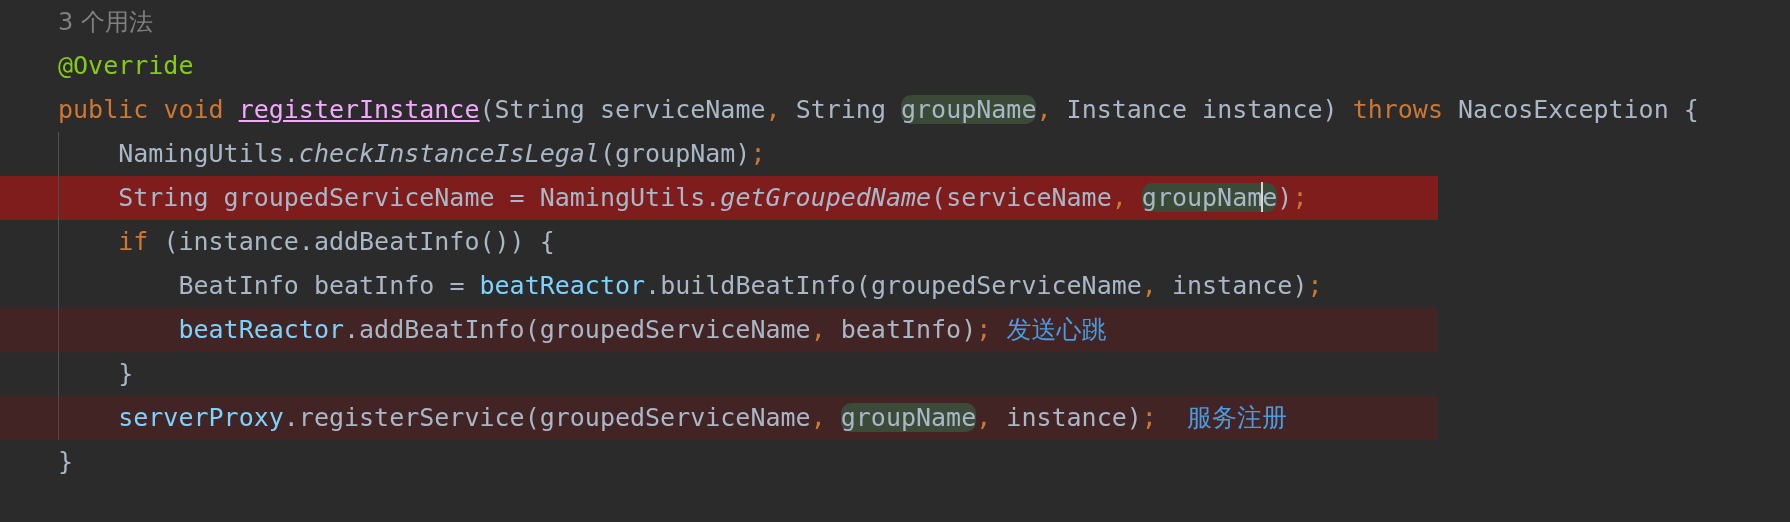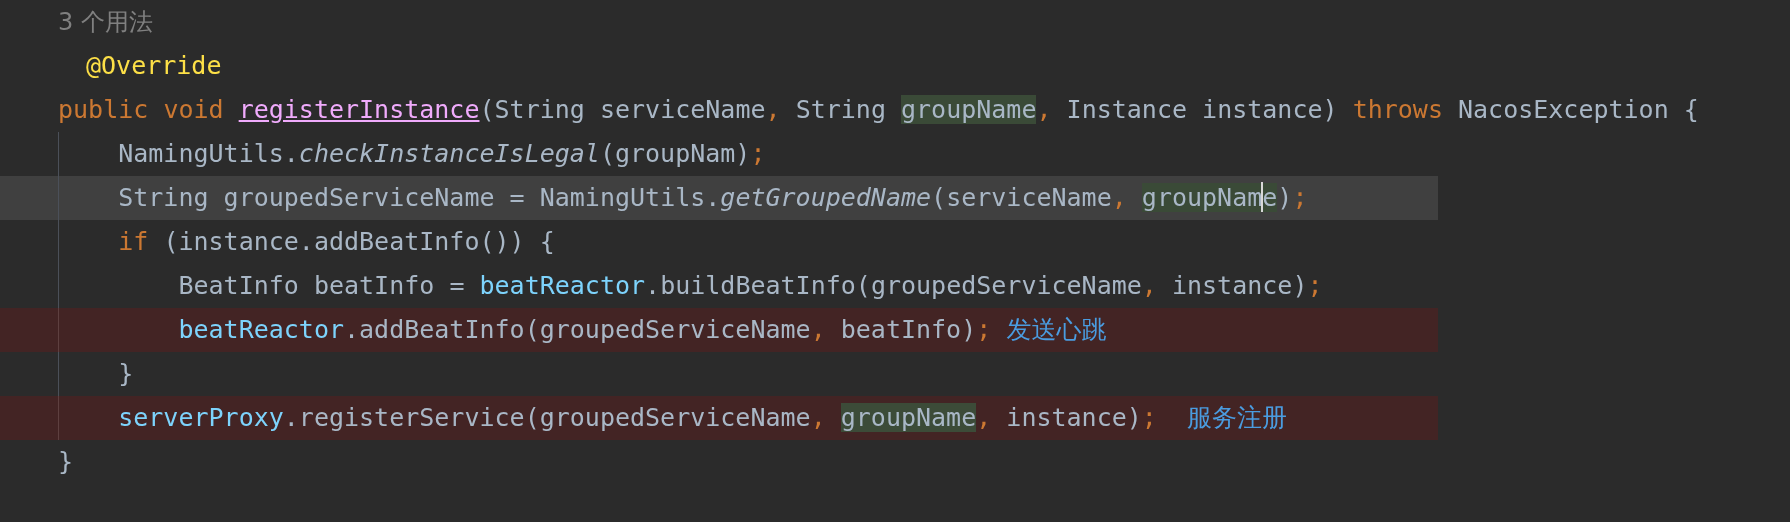--- a/index.html
+++ b/index.html
@@ -28,21 +28,21 @@
     position: relative;
     height: 44px;
     white-space: pre;
     display: block;
     color: #a9b7c6;
     padding-left: 58px;
     box-sizing: border-box;
   }
 
   
-  .line.caretline { background: #404040; }
+  .line.caretline { background: #7f1d1d; }
   .line.errline   { background: #432424; }
 
   
   .line.guide::before {
     content: "";
     position: absolute;
     left: 58px;
     top: 0;
     bottom: 0;
     width: 1px;
@@ -56,34 +56,34 @@
     padding-left: 58px;
     color: #808080;
     font-family: "DejaVu Sans", sans-serif;
     font-size: 24px;
     line-height: 44px;
     white-space: pre;
   }
 
   
   .kw       { color: #cc7832; }           
-  .anno     { color: #fde047; margin-left: 28px; }           
+  .anno     { color: #84cc16; }           
   .mname    { color: #f0abfc; text-decoration: underline; }           
   .ident    { color: #a9b7c6; }           
   .field    { color: #7dd3fc; }           
   .static   { color: #a9b7c6; font-style: italic; }  
   .punc     { color: #a9b7c6; }
   .comma    { color: #cc7832; }
   .semi     { color: #cc7832; }
   .cjk      { color: #4a9ce0; font-family: Liberation Serif, serif; font-style: normal; }
 
   
   .occ {
     background: #3a4a37;
-    border-radius: 0;
+    border-radius: 10px;
   }
   .errline .occ { background: #3c4b38; }
 
   
   .caret {
     display: inline-block;
     width: 2px;
     height: 30px;
     background: #d8d8d8;
     vertical-align: -6px;

